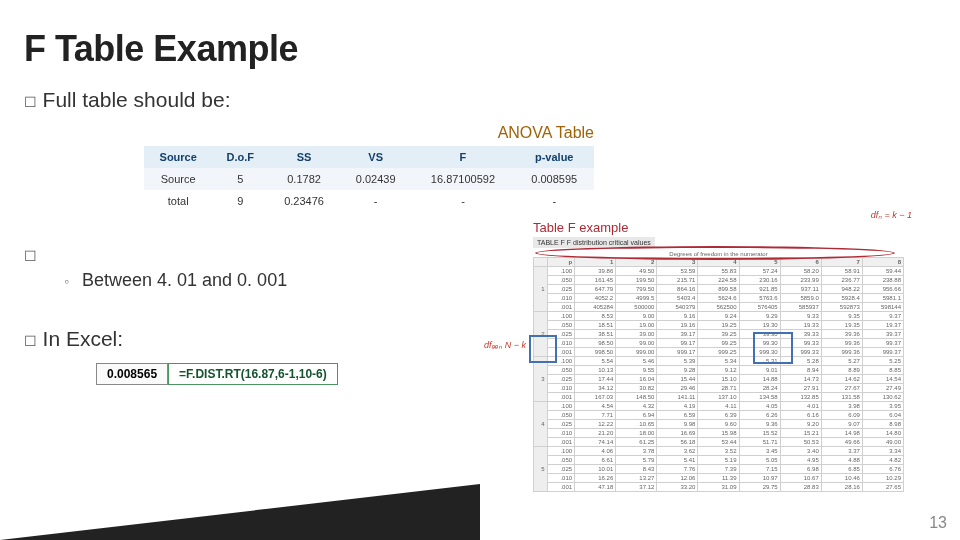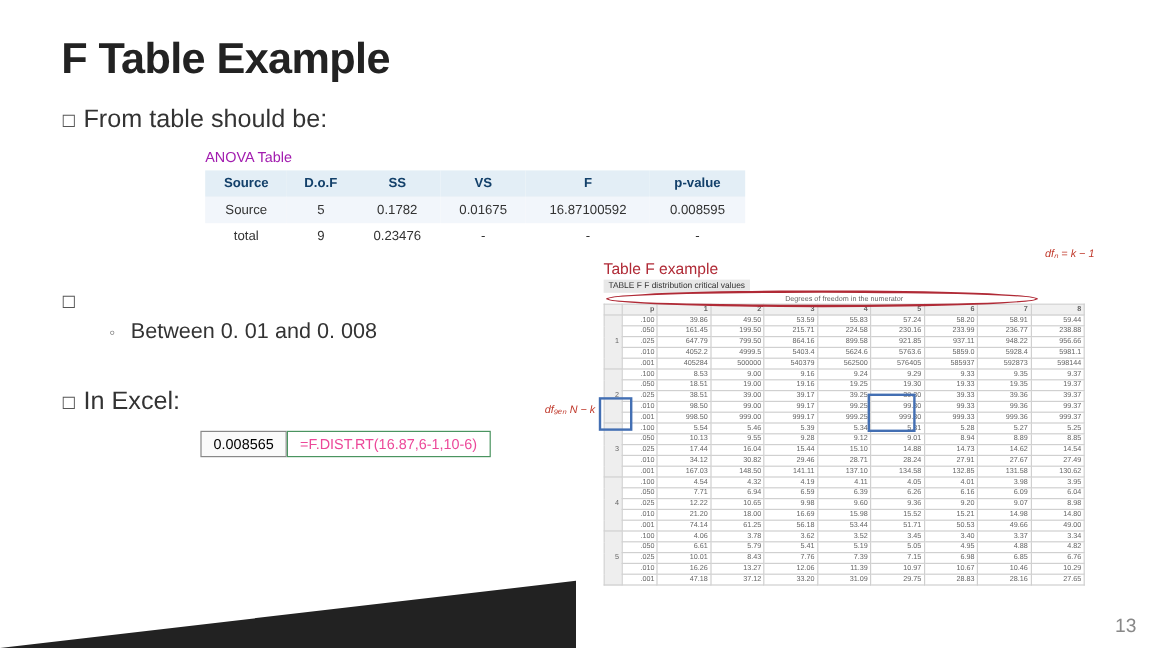--- a/index.html
+++ b/index.html
@@ -1,78 +1,78 @@
 <!DOCTYPE html>
 <html><head>
 <meta charset="utf-8">
 <style>
 * { margin: 0; padding: 0; box-sizing: border-box; }
 body { width: 960px; height: 540px; font-family: Arial, sans-serif; background: #fff; position: relative; overflow: hidden; }
-.slide { padding: 28px 56px 0 51px; }
+.slide { padding: 28px 56px 0 24px; }
 .title { font-size: 36px; font-weight: bold; color: #222; letter-spacing: -0.5px; }
 .bullet { display: flex; align-items: baseline; font-size: 21px; color: #333; margin-top: 18px; }
 .bullet .sq { font-size: 14px; color: #555; margin-right: 6px; }
 .bullet .first { display: inline-block; }
 .subbullet { margin-left: 40px; font-size: 18px; color: #333; margin-top: 6px; }
 .subbullet .diamond { color: #777; font-size: 14px; margin-right: 8px; }
 .anova-wrap { margin: 12px 0 0 120px; width: 450px; }
-.anova-title { text-align: left; font-size: 12px; color: #a21caf; margin-bottom: 4px; }
+.anova-title { text-align: right; font-size: 16px; color: #a16207; margin-bottom: 4px; }
 table.anova { border-collapse: collapse; width: 100%; font-size: 11px; }
 table.anova th, table.anova td { padding: 5px 8px; text-align: center; color: #333; }
 table.anova thead th { color: #13406a; background: #e3eef6; }
 table.anova tbody tr:nth-child(1) td, table.anova tbody tr:nth-child(3) td { background: #f2f6fb; }
 .row2 { display: flex; align-items: flex-start; margin-top: 18px; }
 .left-col { flex: 1; }
-.f-table-wrap { width: 401px; margin-top: -10px; font-size: 6px; color: #666; position: relative; }
+.f-table-wrap { width: 371px; margin-top: -10px; font-size: 6px; color: #666; position: relative; }
 .f-table-title { color: #b02a36; font-size: 13px; font-family: Liberation Sans, sans-serif; margin-bottom: 2px; }
 .f-table-sub { font-size: 7px; color: #333; background: #e8e8e8; padding: 2px 4px; margin-bottom: 3px; display: inline-block; }
 .f-table { border-collapse: collapse; width: 100%; }
 .f-table td, .f-table th { border: 1px solid #d0d0d0; padding: 1px 2px; text-align: right; font-size: 6px; }
 .f-table th { background: #f0f0f0; }
 .f-circle1 { position: absolute; border: 2px solid #b02a36; border-radius: 50%; width: 360px; height: 14px; top: 26px; left: 2px; }
 .f-rect { position: absolute; border: 2px solid #436fb3; width: 28px; height: 28px; top: 115px; left: -4px; }
 .f-rect2 { position: absolute; border: 2px solid #436fb3; width: 40px; height: 32px; top: 112px; left: 220px; }
 .f-df-num { position: absolute; right: -8px; top: -12px; color: #c0392b; font-size: 9px; font-style: italic; }
 .f-df-den { position: absolute; left: -50px; top: 118px; color: #c0392b; font-size: 9px; font-style: italic; text-align: center; width: 44px; }
-.excel-row { margin: 12px 0 0 116px; display: flex; align-items: center; gap: 0; }
+.excel-row { margin: 12px 0 0 72px; display: flex; align-items: center; gap: 0; font-weight: bold; }
 .excel-cell { border: 1px solid #888; padding: 3px 10px; font-size: 12px; background: #fafafa; }
-.excel-formula { border: 1px solid #4a9460; padding: 3px 10px; font-size: 12px; background: #fff; color: #ec4899; }
+.excel-formula { border: 1px solid #4a9460; padding: 3px 10px; font-size: 12px; background: #fff; color: #14532d; }
 .triangle { position: absolute; bottom: 0; left: 0; width: 0; height: 0; border-left: 480px solid transparent; border-bottom: 56px solid #222; }
 .page-num { position: absolute; bottom: 8px; right: 13px; font-size: 16px; color: #888; }
 </style>
 </head>
 <body>
 
 <div class="slide">
   <div class="title">F Table Example</div>
 
   <div class="bullet">
     <span class="sq">☐</span>
-    <span><span class="first">From</span><span> table should be:</span></span>
+    <span><span class="first">Full</span><span> table should be:</span></span>
   </div>
 
   <div class="anova-wrap">
     <div class="anova-title">ANOVA Table</div>
     <table class="anova">
       <thead>
           <tr>
         <th>Source</th>
         <th>D.o.F</th>
         <th>SS</th>
         <th>VS</th>
         <th>F</th>
         <th>p-value</th>
       </tr>
         </thead>
       <tbody>
         <tr>
             <td>Source</td>
             <td>5</td>
             <td>0.1782</td>
-            <td>0.01675</td>
+            <td>0.02439</td>
             <td>16.87100592</td>
             <td>0.008595</td>
           </tr>
         <tr>
             <td>total</td>
             <td>9</td>
             <td>0.23476</td>
             <td>-</td>
             <td>-</td>
             <td>-</td>
@@ -81,21 +81,21 @@
     </table>
   </div>
 
   <div class="row2">
     <div class="left-col">
       <div class="bullet">
         <span class="sq">☐</span>
       </div>
       <div class="subbullet">
         <span class="diamond">◦</span>
-        <span>Between 0. 01 and 0. 008</span>
+        <span>Between 4. 01 and 0. 001</span>
       </div>
       <div class="bullet" style="margin-top:36px;">
         <span class="sq">☐</span>
         <span><span class="first">In</span><span> Excel:</span></span>
       </div>
       <div class="excel-row">
         <div class="excel-cell">0.008565</div>
         <div class="excel-formula">=F.DIST.RT(16.87,6-1,10-6)</div>
       </div>
     </div>

